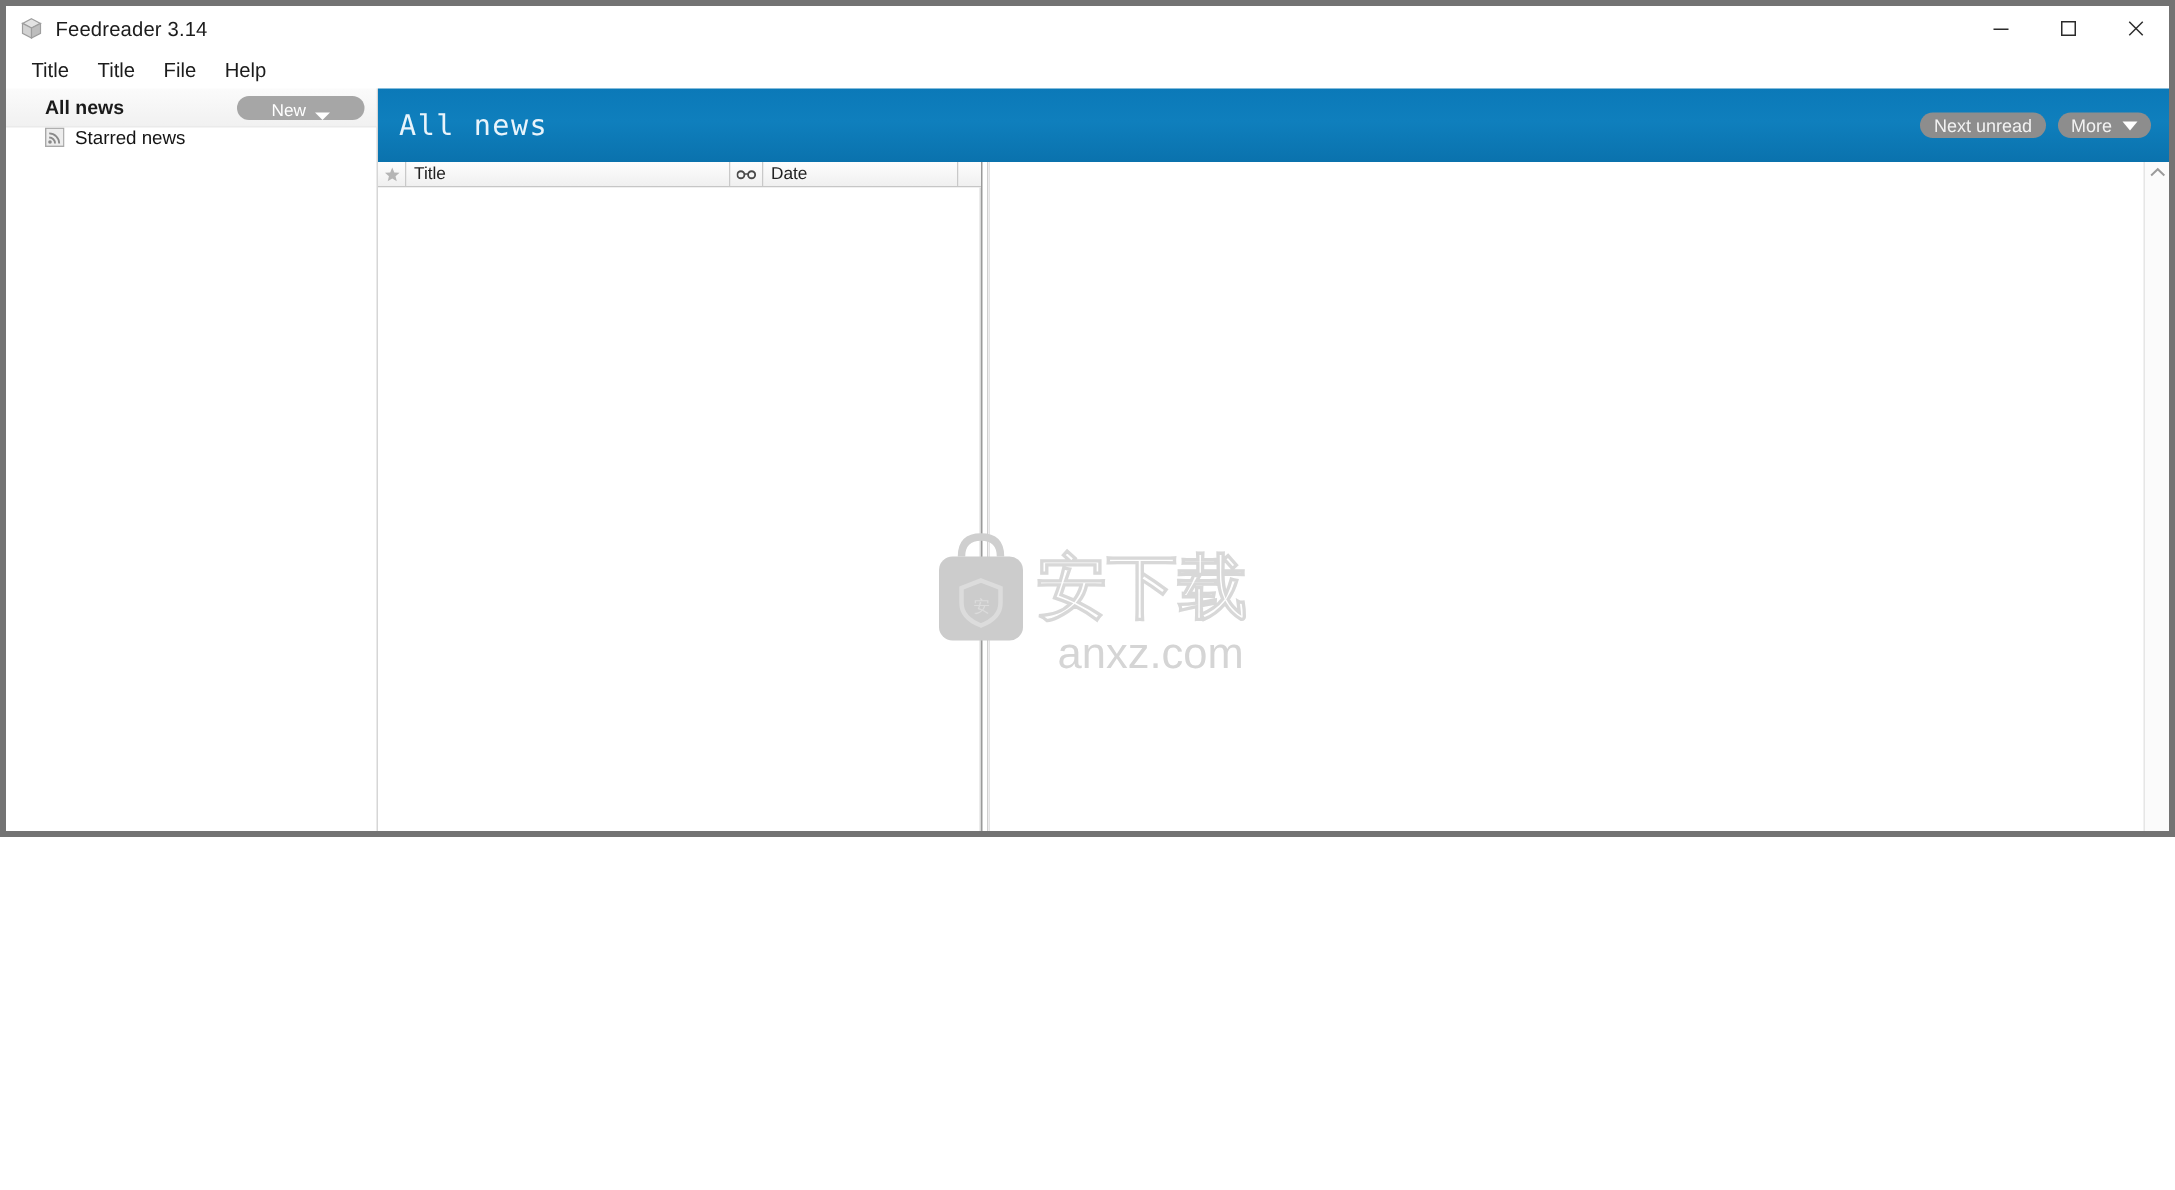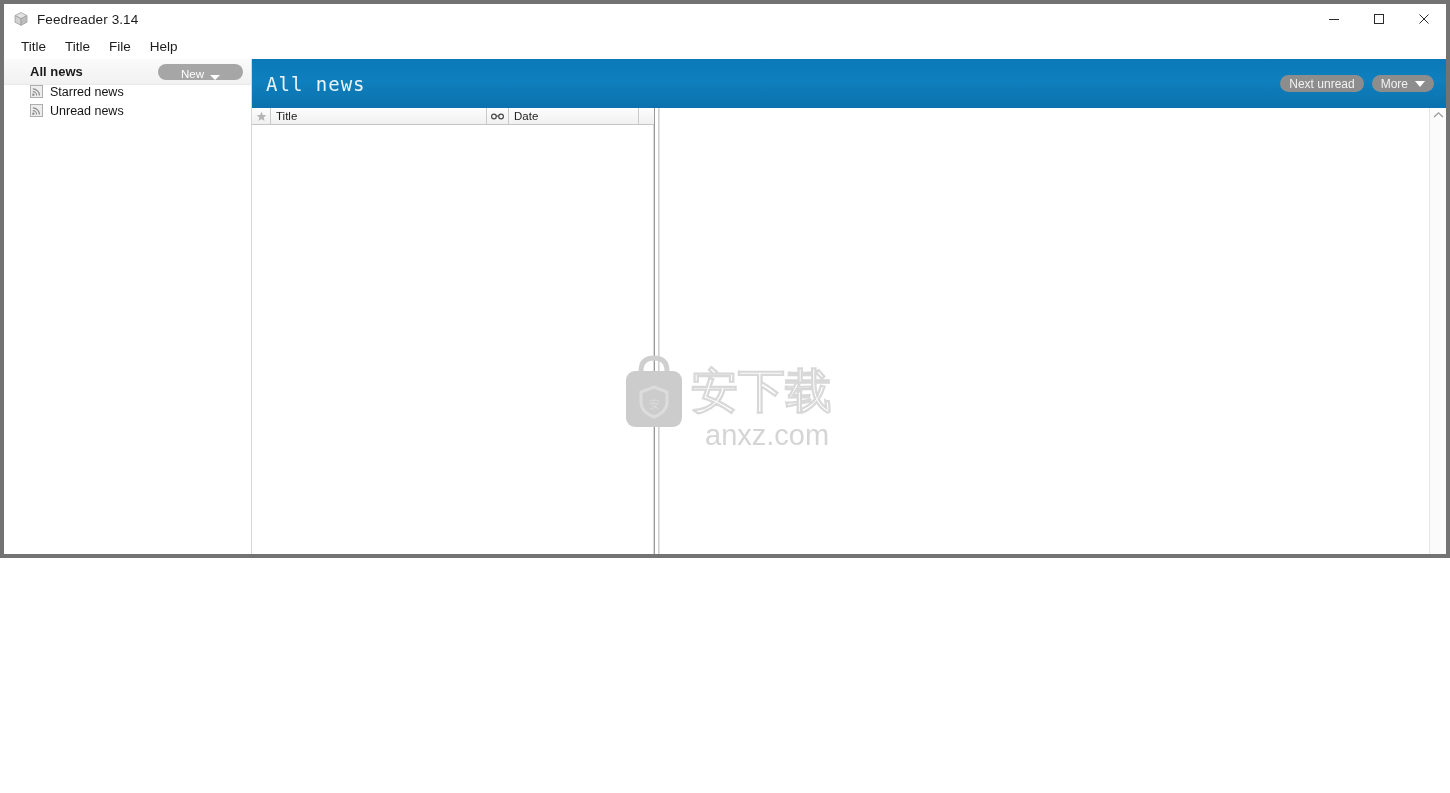--- a/index.html
+++ b/index.html
@@ -355,29 +355,20 @@
         <div class="feed-item">
           <svg class="rss-icon" viewBox="0 0 14 14">
             <rect x="0.5" y="0.5" width="13" height="13" fill="#ededed" stroke="#a8a8a8" stroke-width="1"></rect>
             <circle cx="3.6" cy="10.4" r="1.3" fill="#8a8a8a"></circle>
             <path d="M3 7.2a4.2 4.2 0 0 1 4.2 4.2" fill="none" stroke="#8a8a8a" stroke-width="1.3"></path>
             <path d="M3 4.2a7.2 7.2 0 0 1 7.2 7.2" fill="none" stroke="#8a8a8a" stroke-width="1.3"></path>
           </svg>
           <span class="feed-label">Starred news</span>
         </div>
 
-        <div class="feed-item">
-          <svg class="rss-icon" viewBox="0 0 14 14">
-            <rect x="0.5" y="0.5" width="13" height="13" fill="#ededed" stroke="#a8a8a8" stroke-width="1"></rect>
-            <circle cx="3.6" cy="10.4" r="1.3" fill="#8a8a8a"></circle>
-            <path d="M3 7.2a4.2 4.2 0 0 1 4.2 4.2" fill="none" stroke="#8a8a8a" stroke-width="1.3"></path>
-            <path d="M3 4.2a7.2 7.2 0 0 1 7.2 7.2" fill="none" stroke="#8a8a8a" stroke-width="1.3"></path>
-          </svg>
-          <span class="feed-label">Unread news</span>
-        </div>
       </div>
     </div>
 
     <div class="right-area">
 
       <div class="blue-header">
         <div class="blue-header-title">All news</div>
         <div class="header-actions">
           <span class="pill-dark">
             <span>Next unread</span>

